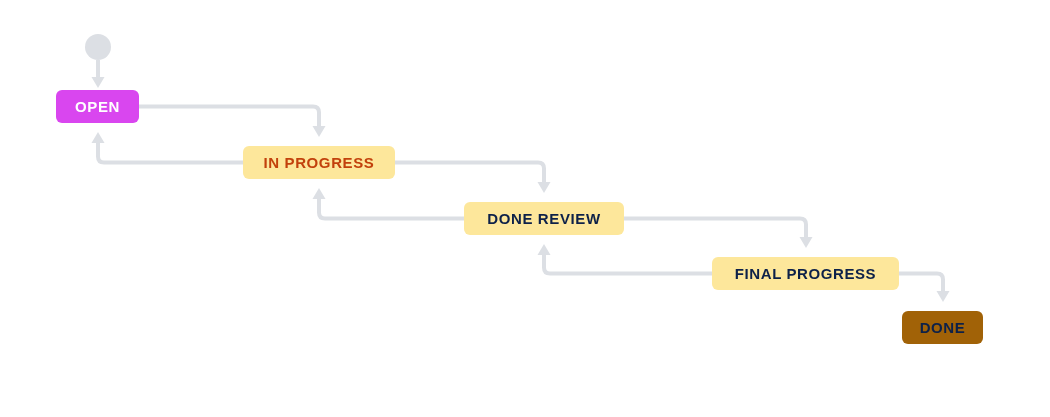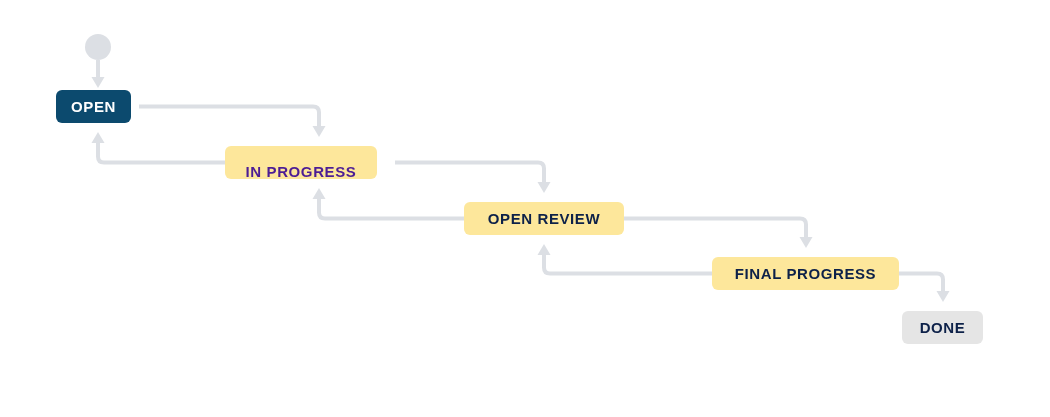--- a/index.html
+++ b/index.html
@@ -66,33 +66,33 @@
       <path d="M 624 218.5 H 800 Q 806 218.5 806 224.5 V 238" fill="none" stroke="#dcdfe4" stroke-width="4" stroke-linecap="butt" stroke-linejoin="round"></path>
       <polygon points="799.5,237 812.5,237 806,248" fill="#dcdfe4"></polygon>
       <path d="M 712 273.5 H 550 Q 544 273.5 544 267.5 V 254" fill="none" stroke="#dcdfe4" stroke-width="4" stroke-linecap="butt" stroke-linejoin="round"></path>
       <polygon points="537.5,255 550.5,255 544,244" fill="#dcdfe4"></polygon>
       <path d="M 899 273.5 H 937 Q 943 273.5 943 279.5 V 292" fill="none" stroke="#dcdfe4" stroke-width="4" stroke-linecap="butt" stroke-linejoin="round"></path>
       <polygon points="936.5,291 949.5,291 943,302" fill="#dcdfe4"></polygon>
     </svg>
 
   <div class="start-dot" style="left: 85px; top: 34px; width: 26px; height: 26px; background: rgb(220, 223, 228);"></div>
 
-  <div class="node" style="left: 56px; top: 90px; width: 75px; height: 33px; background: #0c4a6e; color: rgb(255, 255, 255);">
+  <div class="node" style="left: 56px; top: 90px; width: 83px; height: 33px; background: #d946ef; color: rgb(255, 255, 255);">
     <span>OPEN</span>
   </div>
 
-  <div class="node" style="left: 225px; top: 146px; width: 152px; height: 33px; background: rgb(253, 231, 155); color: #4c1d95; align-items: flex-end;">
+  <div class="node" style="left: 243px; top: 146px; width: 152px; height: 33px; background: rgb(253, 231, 155); color: #c2410c;">
     <span>IN PROGRESS</span>
   </div>
 
   <div class="node" style="left: 464px; top: 202px; width: 160px; height: 33px; background: rgb(253, 231, 155); color: rgb(13, 33, 73);">
-    <span>OPEN REVIEW</span>
+    <span>DONE REVIEW</span>
   </div>
 
   <div class="node" style="left: 712px; top: 257px; width: 187px; height: 33px; background: rgb(253, 231, 155); color: rgb(13, 33, 73);">
     <span>FINAL PROGRESS</span>
   </div>
 
-  <div class="node" style="left: 902px; top: 311px; width: 81px; height: 33px; background: #e5e5e5; color: rgb(13, 33, 73);">
+  <div class="node" style="left: 902px; top: 311px; width: 81px; height: 33px; background: #a16207; color: rgb(13, 33, 73);">
     <span>DONE</span>
   </div>
 
 </div>
 
 </body></html>

